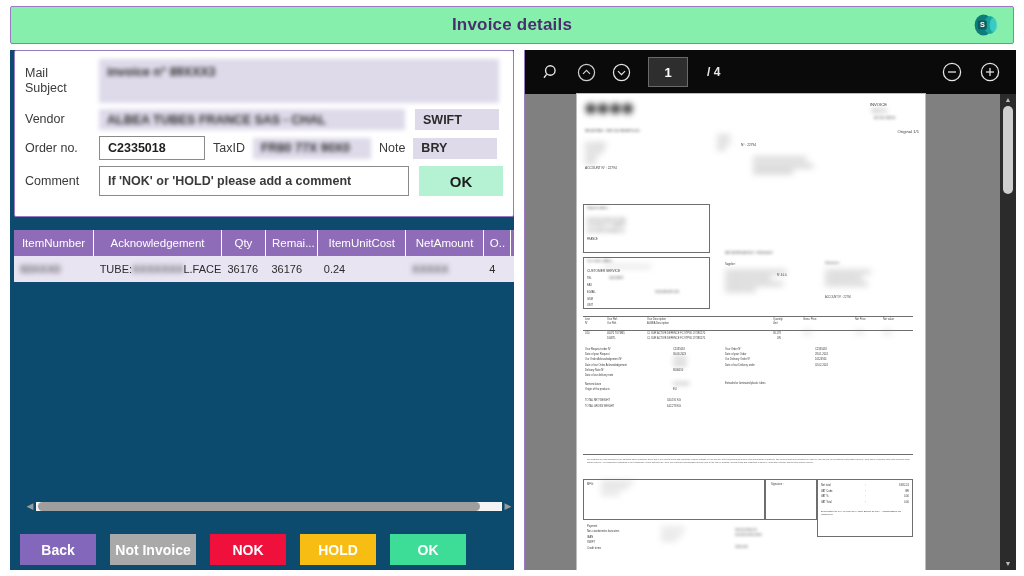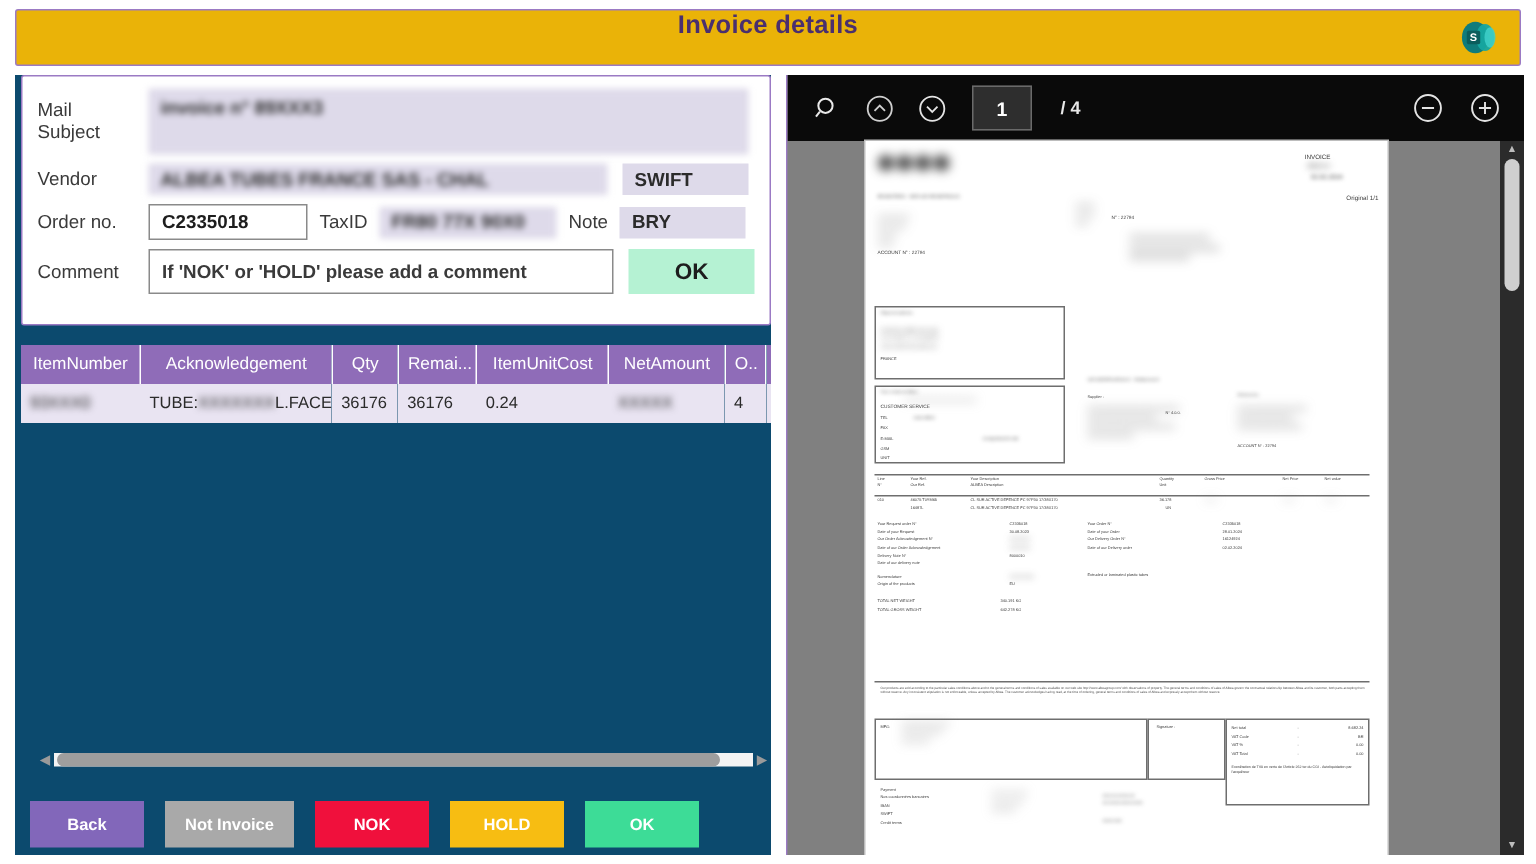--- a/index.html
+++ b/index.html
@@ -10,22 +10,22 @@
     overflow: hidden;
   }
 
   .app { position: relative; width: 1024px; height: 576px; background: #fff; }
 
   
   .titlebar {
     position: absolute; left: 10px; top: 6px;
     width: 1004px; height: 38px;
     border: 1.5px solid #9b7ac4; border-radius: 2px;
-    background: #eab308;
-    display: flex; align-items: flex-start; justify-content: center;
+    background: #86efac;
+    display: flex; align-items: center; justify-content: center;
   }
   .titlebar-text {
     font-size: 17px; font-weight: bold; color: #4a2f6e;
     letter-spacing: .2px;
   }
   .sp-icon {
     position: absolute; right: 14px; top: 50%; transform: translateY(-50%);
     width: 26px; height: 26px;
   }
 
@@ -110,21 +110,21 @@
 
   
   .actions {
     position: absolute; left: 10px; top: 484px;
     width: 490px; height: 32px;
     display: flex; gap: 14px;
   }
   .abtn {
     width: 76px; height: 31px;
     display: flex; align-items: center; justify-content: center;
-    font-size: 11px; font-weight: bold; color: #fff;
+    font-size: 14px; font-weight: bold; color: #fff;
     border: none; cursor: pointer;
   }
   .abtn.wide { width: 86px; }
 
   
   .viewer {
     position: absolute; left: 524px; top: 50px;
     width: 492px; height: 520px;
     border-left: 1.5px solid #9b7ac4;
     background: #808080; overflow: hidden;

